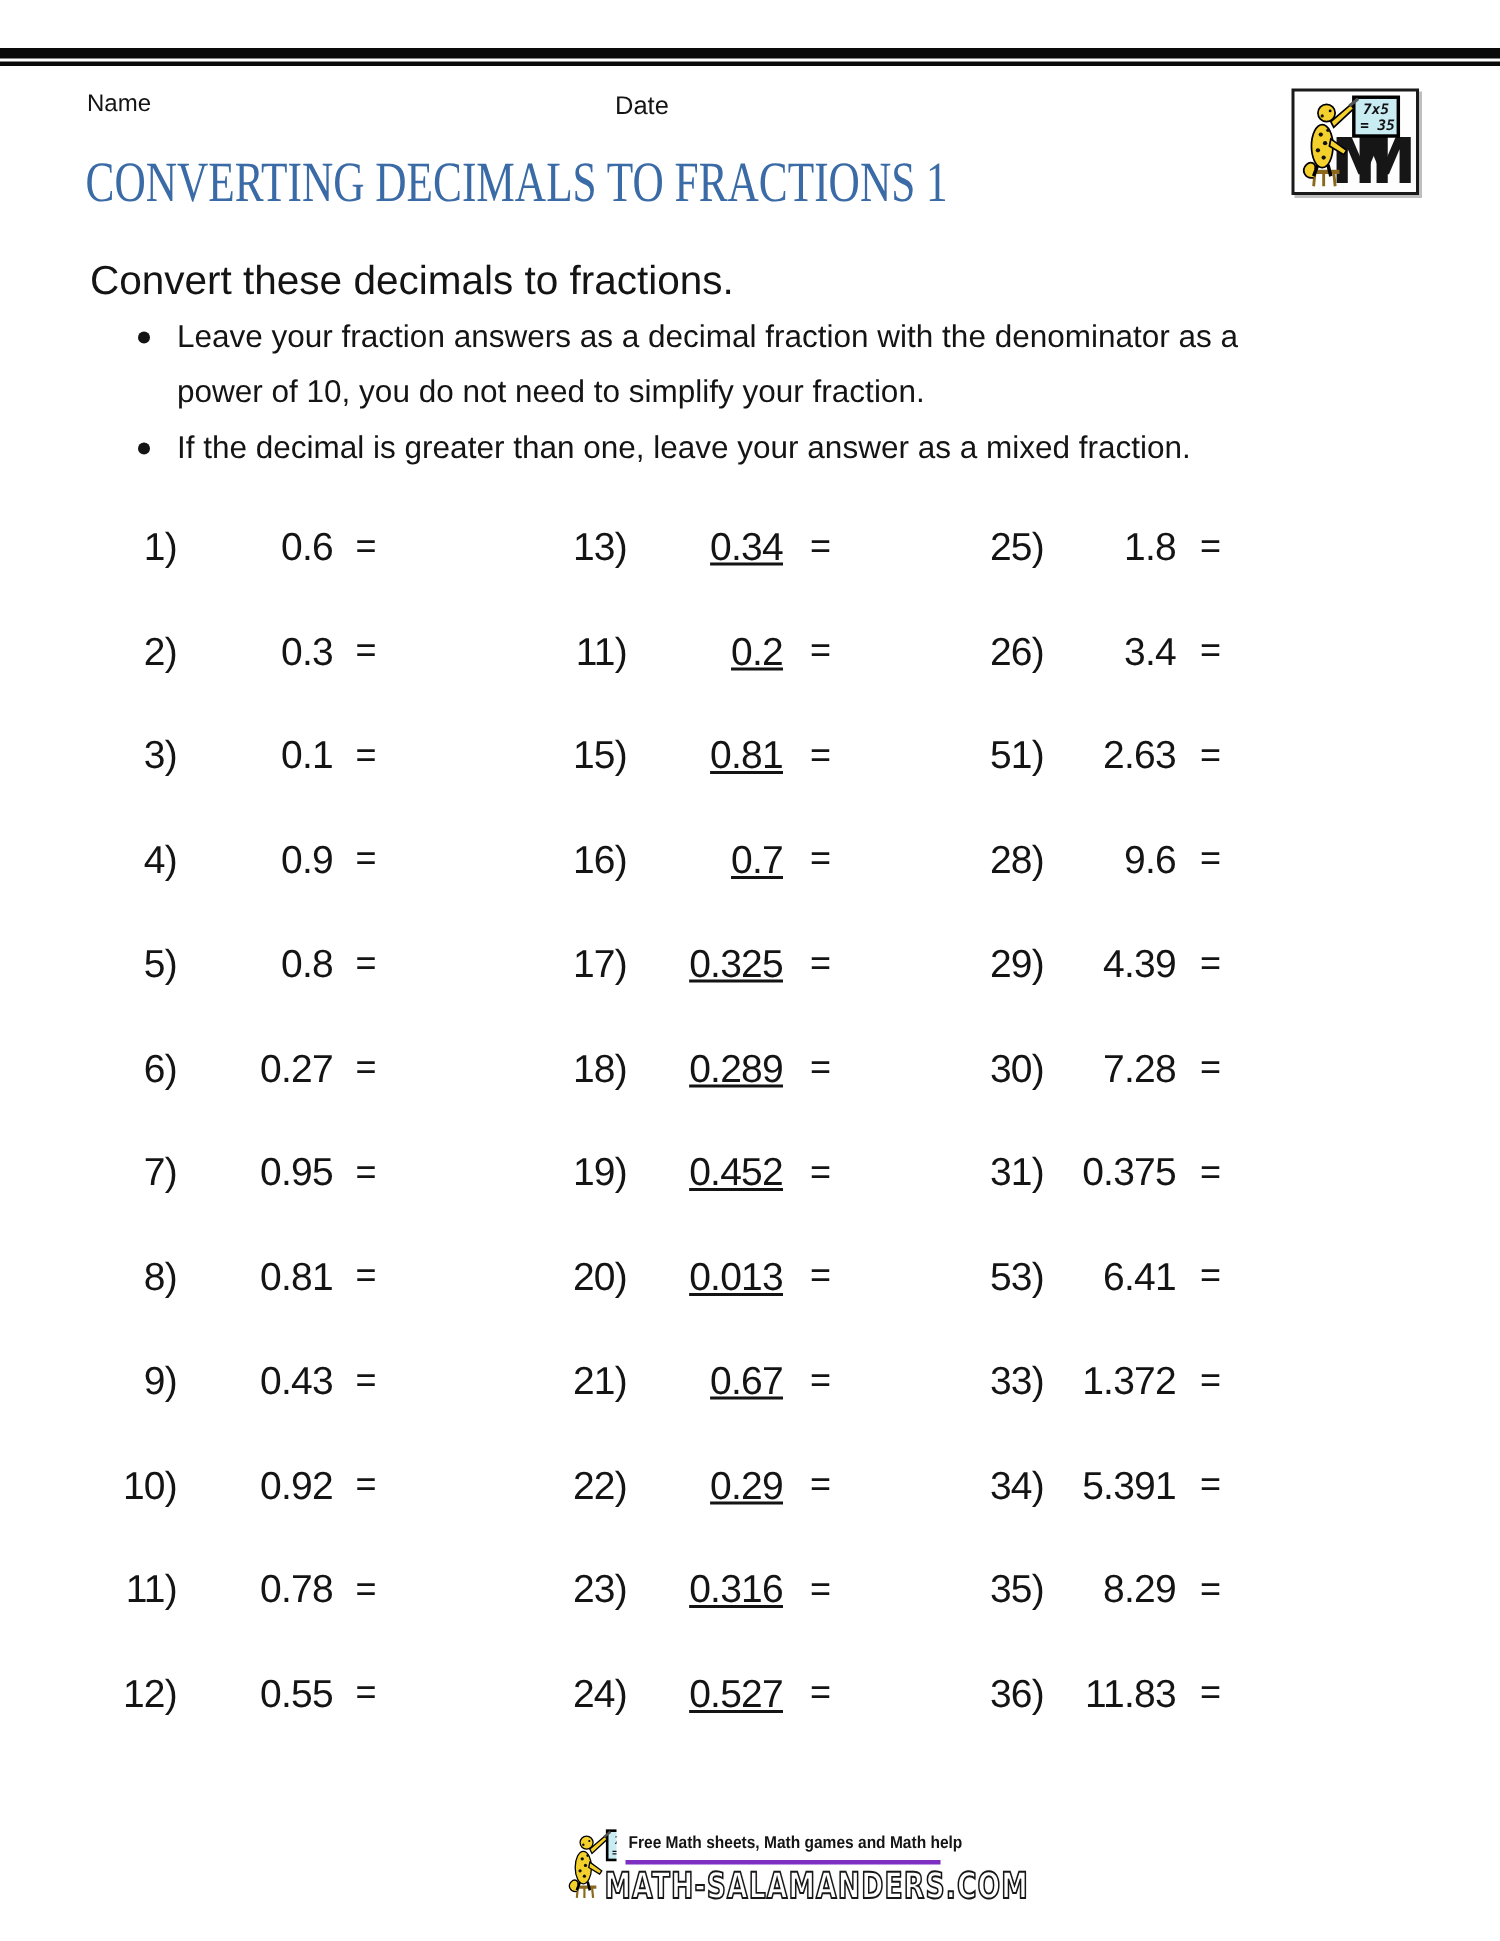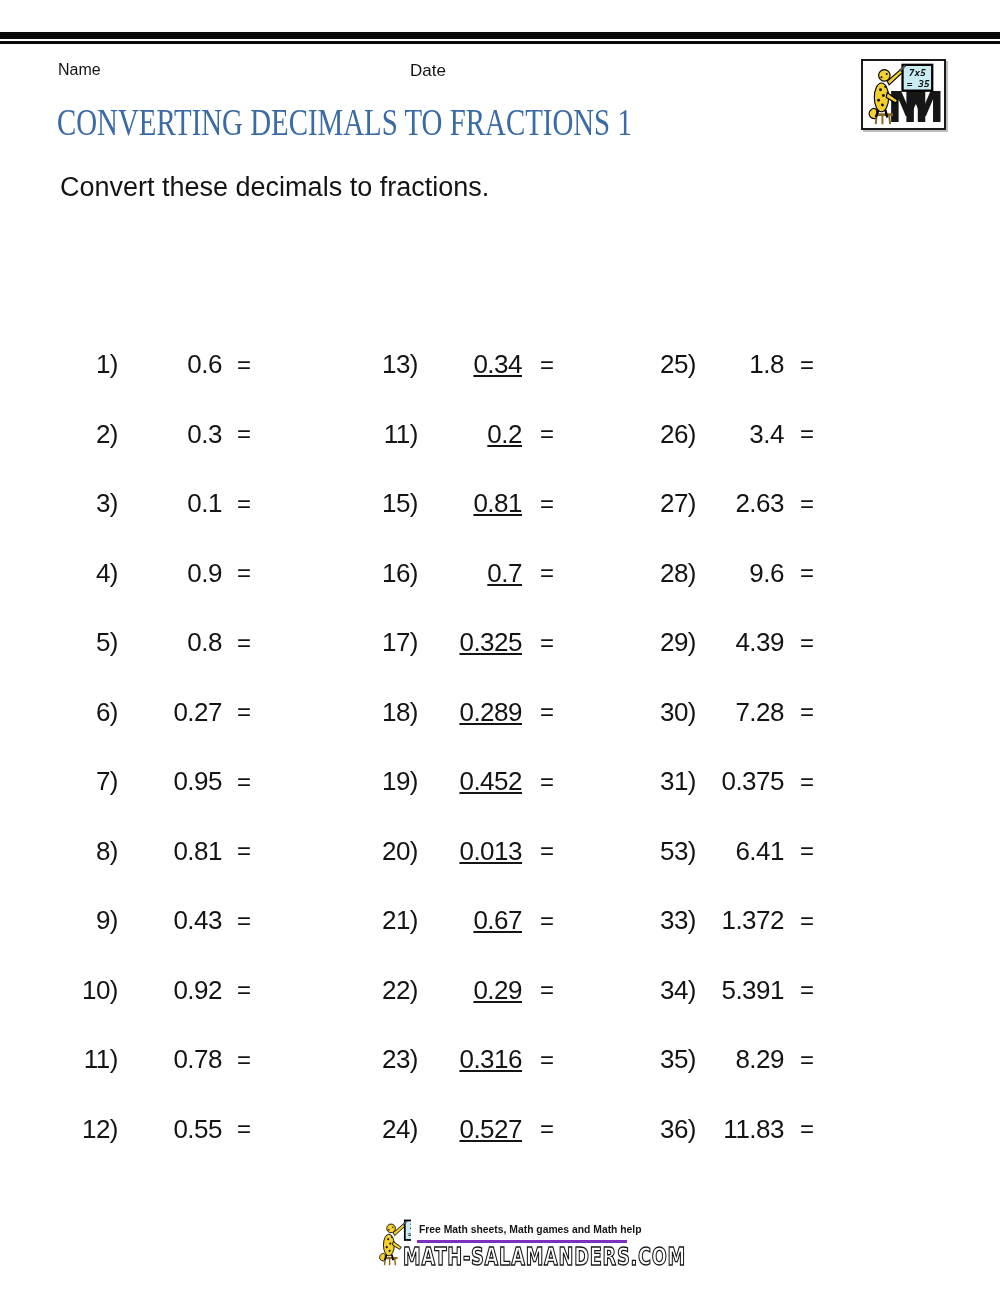--- a/index.html
+++ b/index.html
@@ -108,20 +108,27 @@
         <circle cx="24.5" cy="13.5" r="1" fill="#000"></circle>
       </g>
     </svg>
   </div>
 
   <h1 class="title">CONVERTING DECIMALS TO FRACTIONS 1</h1>
 
   <div class="intro">Convert these decimals to fractions.</div>
 
   <ul class="bullets">
+      <li class="">
+        <div class="">Leave your fraction answers as a decimal fraction with the denominator as a</div>
+        <div class="">power of 10, you do not need to simplify your fraction.</div>
+      </li>
+      <li class="">
+        <div class="">If the decimal is greater than one, leave your answer as a mixed fraction.</div>
+      </li>
     </ul>
 
   <div class="problems">
     <div class="pcol c1">
         <div class="prow">
           <span class="pnum">1)</span>
           <span class="pval">0.6</span>
           <span class="peq">=</span>
           <span class="pans"></span>
         </div>
@@ -273,21 +280,21 @@
           <span class="peq">=</span>
           <span class="pans"></span>
         </div>
         <div class="prow">
           <span class="pnum">26)</span>
           <span class="pval">3.4</span>
           <span class="peq">=</span>
           <span class="pans"></span>
         </div>
         <div class="prow">
-          <span class="pnum">27)</span>
+          <span class="pnum">51)</span>
           <span class="pval">2.63</span>
           <span class="peq">=</span>
           <span class="pans"></span>
         </div>
         <div class="prow">
           <span class="pnum">28)</span>
           <span class="pval">9.6</span>
           <span class="peq">=</span>
           <span class="pans"></span>
         </div>

